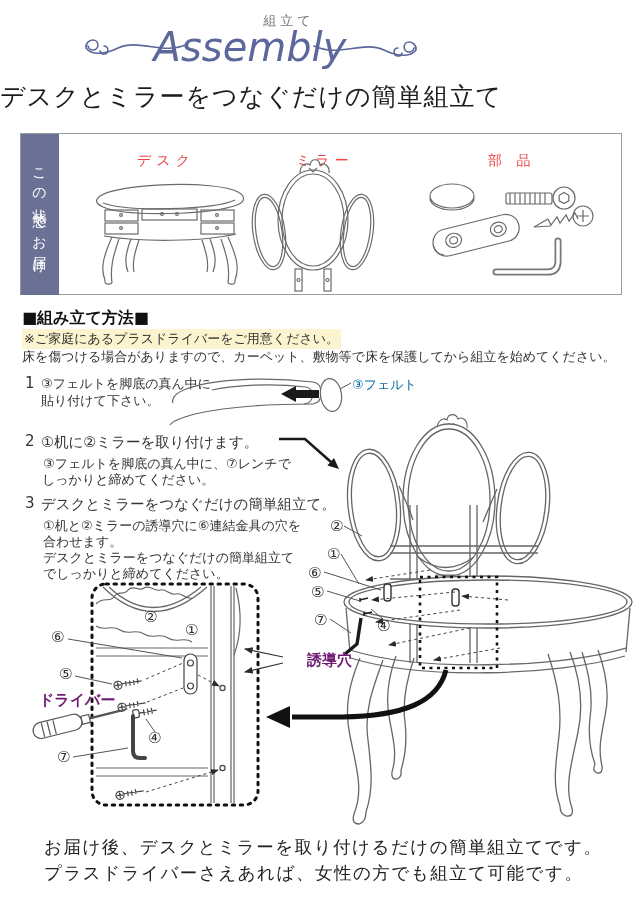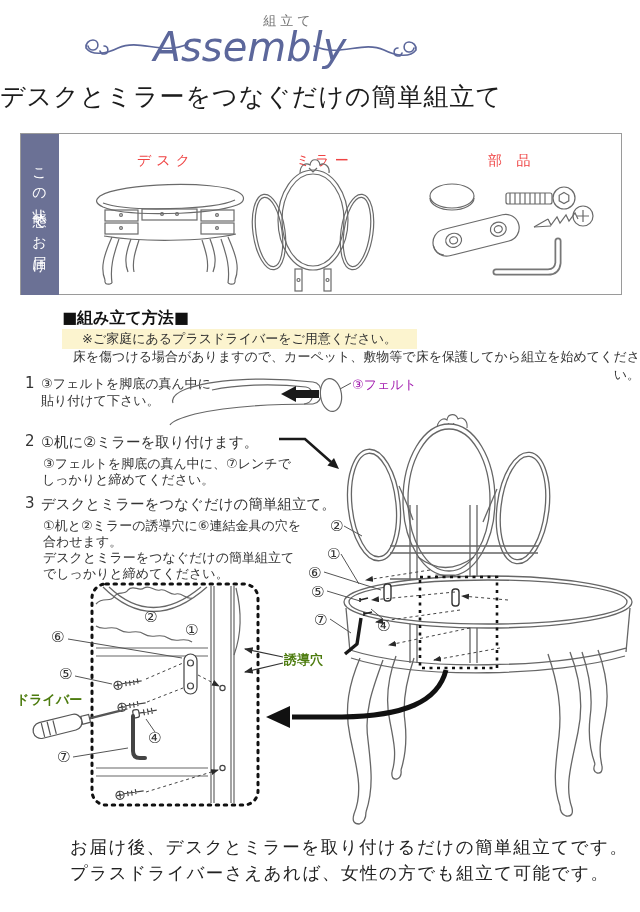--- a/index.html
+++ b/index.html
@@ -2,47 +2,47 @@
 <html><head>
 <meta charset="utf-8">
 <style>
   html,body{margin:0;padding:0;}
   body{
     width:640px;height:912px;position:relative;background:#ffffff;overflow:hidden;
     font-family:"DejaVu Sans","Liberation Sans",sans-serif;color:#333;
   }
   .abs{position:absolute;}
   .mincho{font-family:"DejaVu Serif","Liberation Serif",serif;}
-  .gothic{font-family:"DejaVu Sans","Liberation Sans",sans-serif;margin-left:40px;}
+  .gothic{font-family:"DejaVu Sans","Liberation Sans",sans-serif;}
 
   
   .hdr-sub{left:0;top:12px;width:500px;text-align:center;font-size:13px;letter-spacing:4px;color:#737373;margin-left:39px;}
   .hdr-script{left:0;top:24px;width:500px;text-align:center;font-size:40px;font-style:italic;color:#5c679b;}
   .headline{left:0;top:80px;width:524px;text-align:left;font-size:25px;letter-spacing:1px;color:#1c1c1c;}
 
   
   .dbox{left:20px;top:133px;width:602px;height:162px;border:1px solid #9a9a9a;background:#fff;box-sizing:border-box;}
   .dbox-side{position:absolute;left:0;top:0;width:38px;height:161px;background:#6b7195;color:#fff;
     writing-mode:vertical-rl;text-orientation:upright;font-size:14px;letter-spacing:4px;
     display:flex;align-items:center;justify-content:center;}
   .part-label{font-size:14px;letter-spacing:5px;color:#ef4444;}
 
   
   .m-head{left:22px;top:308px;font-size:16px;font-weight:bold;color:#111;}
-  .m-note1{left:22px;top:329px;font-size:13px;background:#fcf4cf;padding:1px 20px;color:#333;}
+  .m-note1{left:22px;top:329px;font-size:13px;background:#fcf4cf;padding:1px 2px;color:#333;}
   .m-note2{left:22px;top:348px;font-size:13px;color:#333;text-align:right;}
 
   .step-num{font-size:15px;color:#333;}
   .step-t{font-size:14.5px;color:#333;}
   .step-s{font-size:13px;color:#333;}
-  .small-lbl{font-size:13px;color:#a21caf;}
-  .bold-lbl{font-size:13px;font-weight:600;color:#4d7c0f;}
+  .small-lbl{font-size:13px;color:#0369a1;}
+  .bold-lbl{font-size:15px;font-weight:600;color:#701a75;margin-left:23px;}
   .circ{font-size:15px;color:#333;}
 
-  .footer-line{font-size:17.5px;letter-spacing:1.5px;color:#222;margin-left:26px;}
+  .footer-line{font-size:17.5px;letter-spacing:1.5px;color:#222;}
   svg{position:absolute;left:0;}
 </style>
 </head>
 <body>
 
 <div class="abs hdr-sub mincho">組立て</div>
 <svg class="abs" style="top:30px;left:78px" width="112" height="30" viewBox="0 0 112 30">
   <g fill="none" stroke="#5c679b" stroke-width="1.6" stroke-linecap="round">
     <path d="M10,16 a5,5 0 1 0 5,-6 a7,7 0 0 0 -7,8 C14,26 28,24 40,18 C62,8 84,26 110,14"></path>
     <path d="M22,21 a4,4 0 1 0 4,-5"></path>

